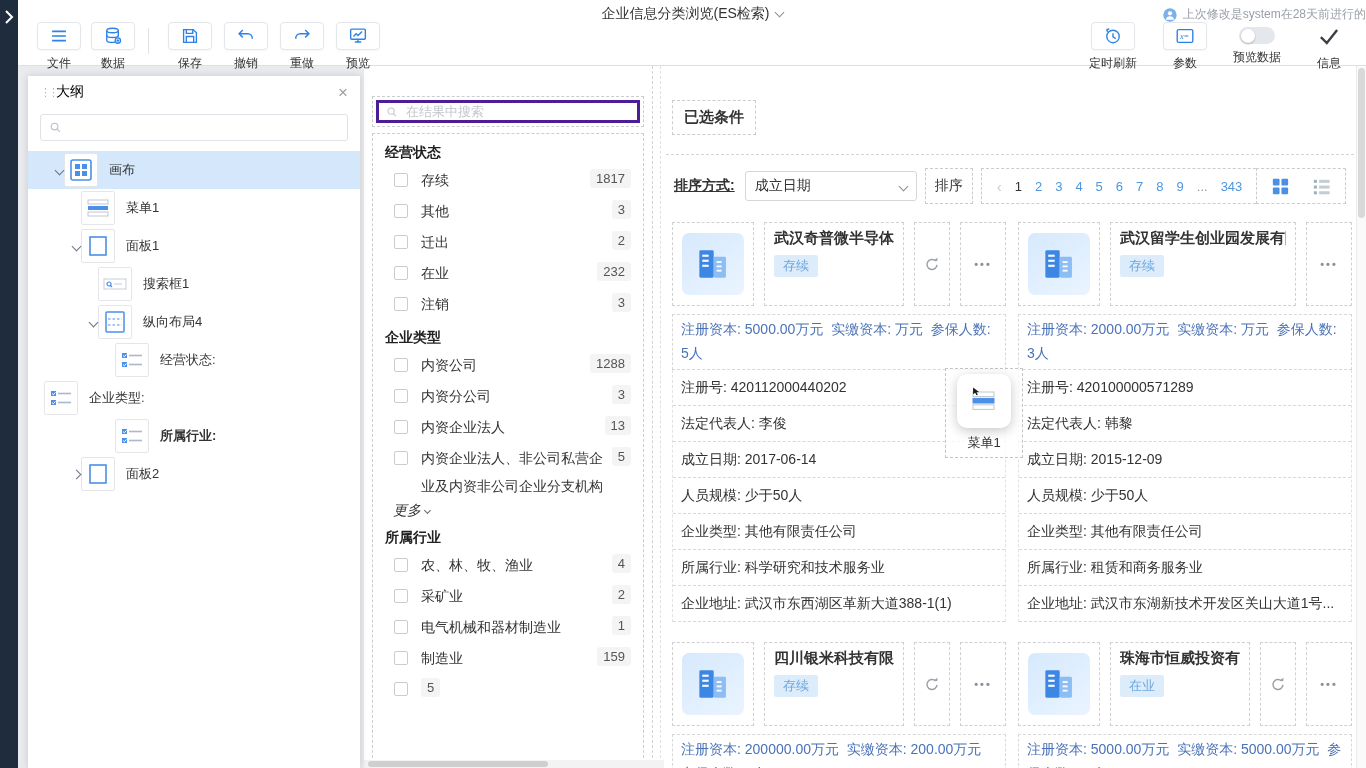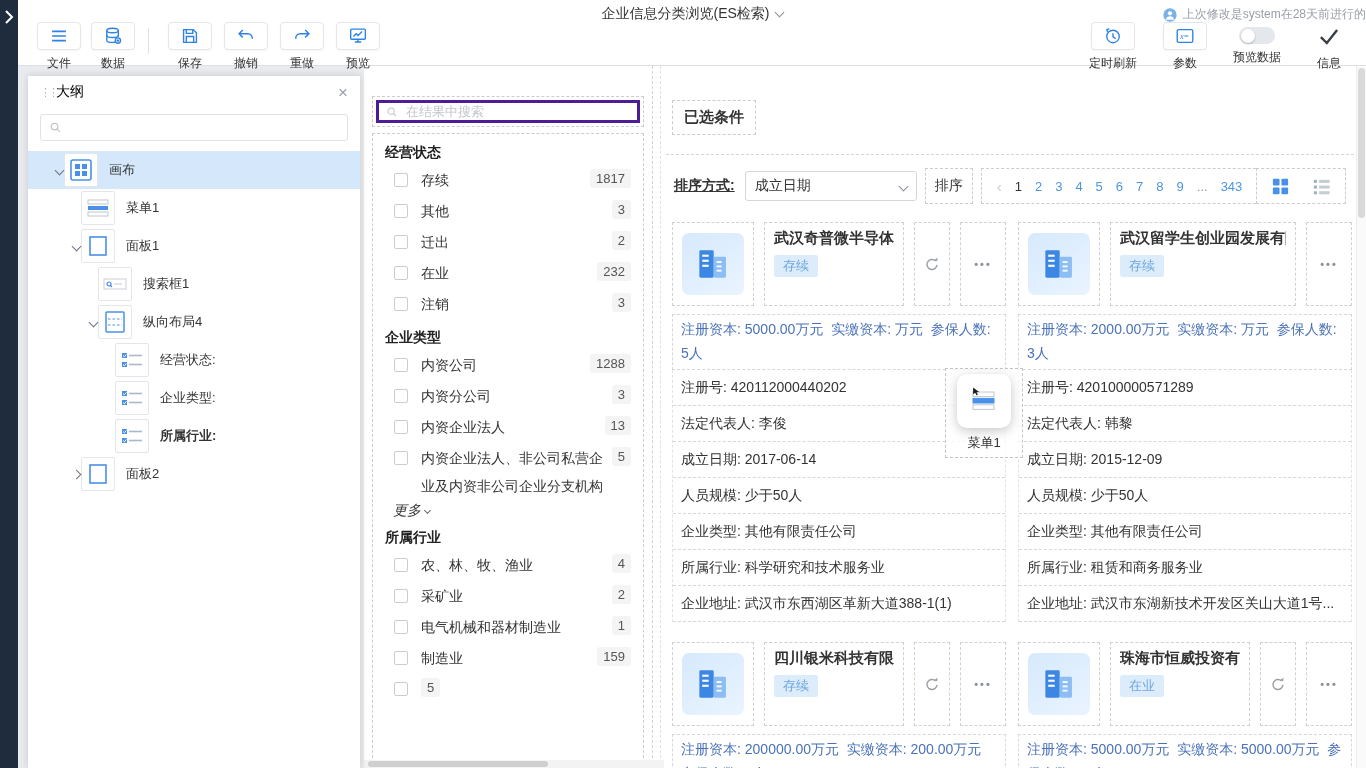--- a/index.html
+++ b/index.html
@@ -313,21 +313,21 @@
               <path d="M4 8.5l1.4 1.3 2-2.4" stroke="#fff" stroke-width="1" fill="none"></path>
               <line x1="10" y1="8.5" x2="23" y2="8.5" stroke="#aab8cc" stroke-width="1.6"></line>
               <rect x="3" y="15" width="5" height="5" fill="#4a90e8"></rect>
               <path d="M4 17.5l1.4 1.3 2-2.4" stroke="#fff" stroke-width="1" fill="none"></path>
               <line x1="10" y1="17.5" x2="23" y2="17.5" stroke="#aab8cc" stroke-width="1.6"></line>
             </g>
           </svg>
         </span>
         <span class="t-label">经营状态:</span>
       </div>
-      <div class="tree-row" style="padding-left: 71px;">
+      <div class="tree-row" style="">
         <span class="t-chv"></span>
         <span class="ticon">
           <svg width="26" height="26" viewBox="0 0 26 26">
             <g>
               <rect x="3" y="6" width="5" height="5" fill="#4a90e8"></rect>
               <path d="M4 8.5l1.4 1.3 2-2.4" stroke="#fff" stroke-width="1" fill="none"></path>
               <line x1="10" y1="8.5" x2="23" y2="8.5" stroke="#aab8cc" stroke-width="1.6"></line>
               <rect x="3" y="15" width="5" height="5" fill="#4a90e8"></rect>
               <path d="M4 17.5l1.4 1.3 2-2.4" stroke="#fff" stroke-width="1" fill="none"></path>
               <line x1="10" y1="17.5" x2="23" y2="17.5" stroke="#aab8cc" stroke-width="1.6"></line>

